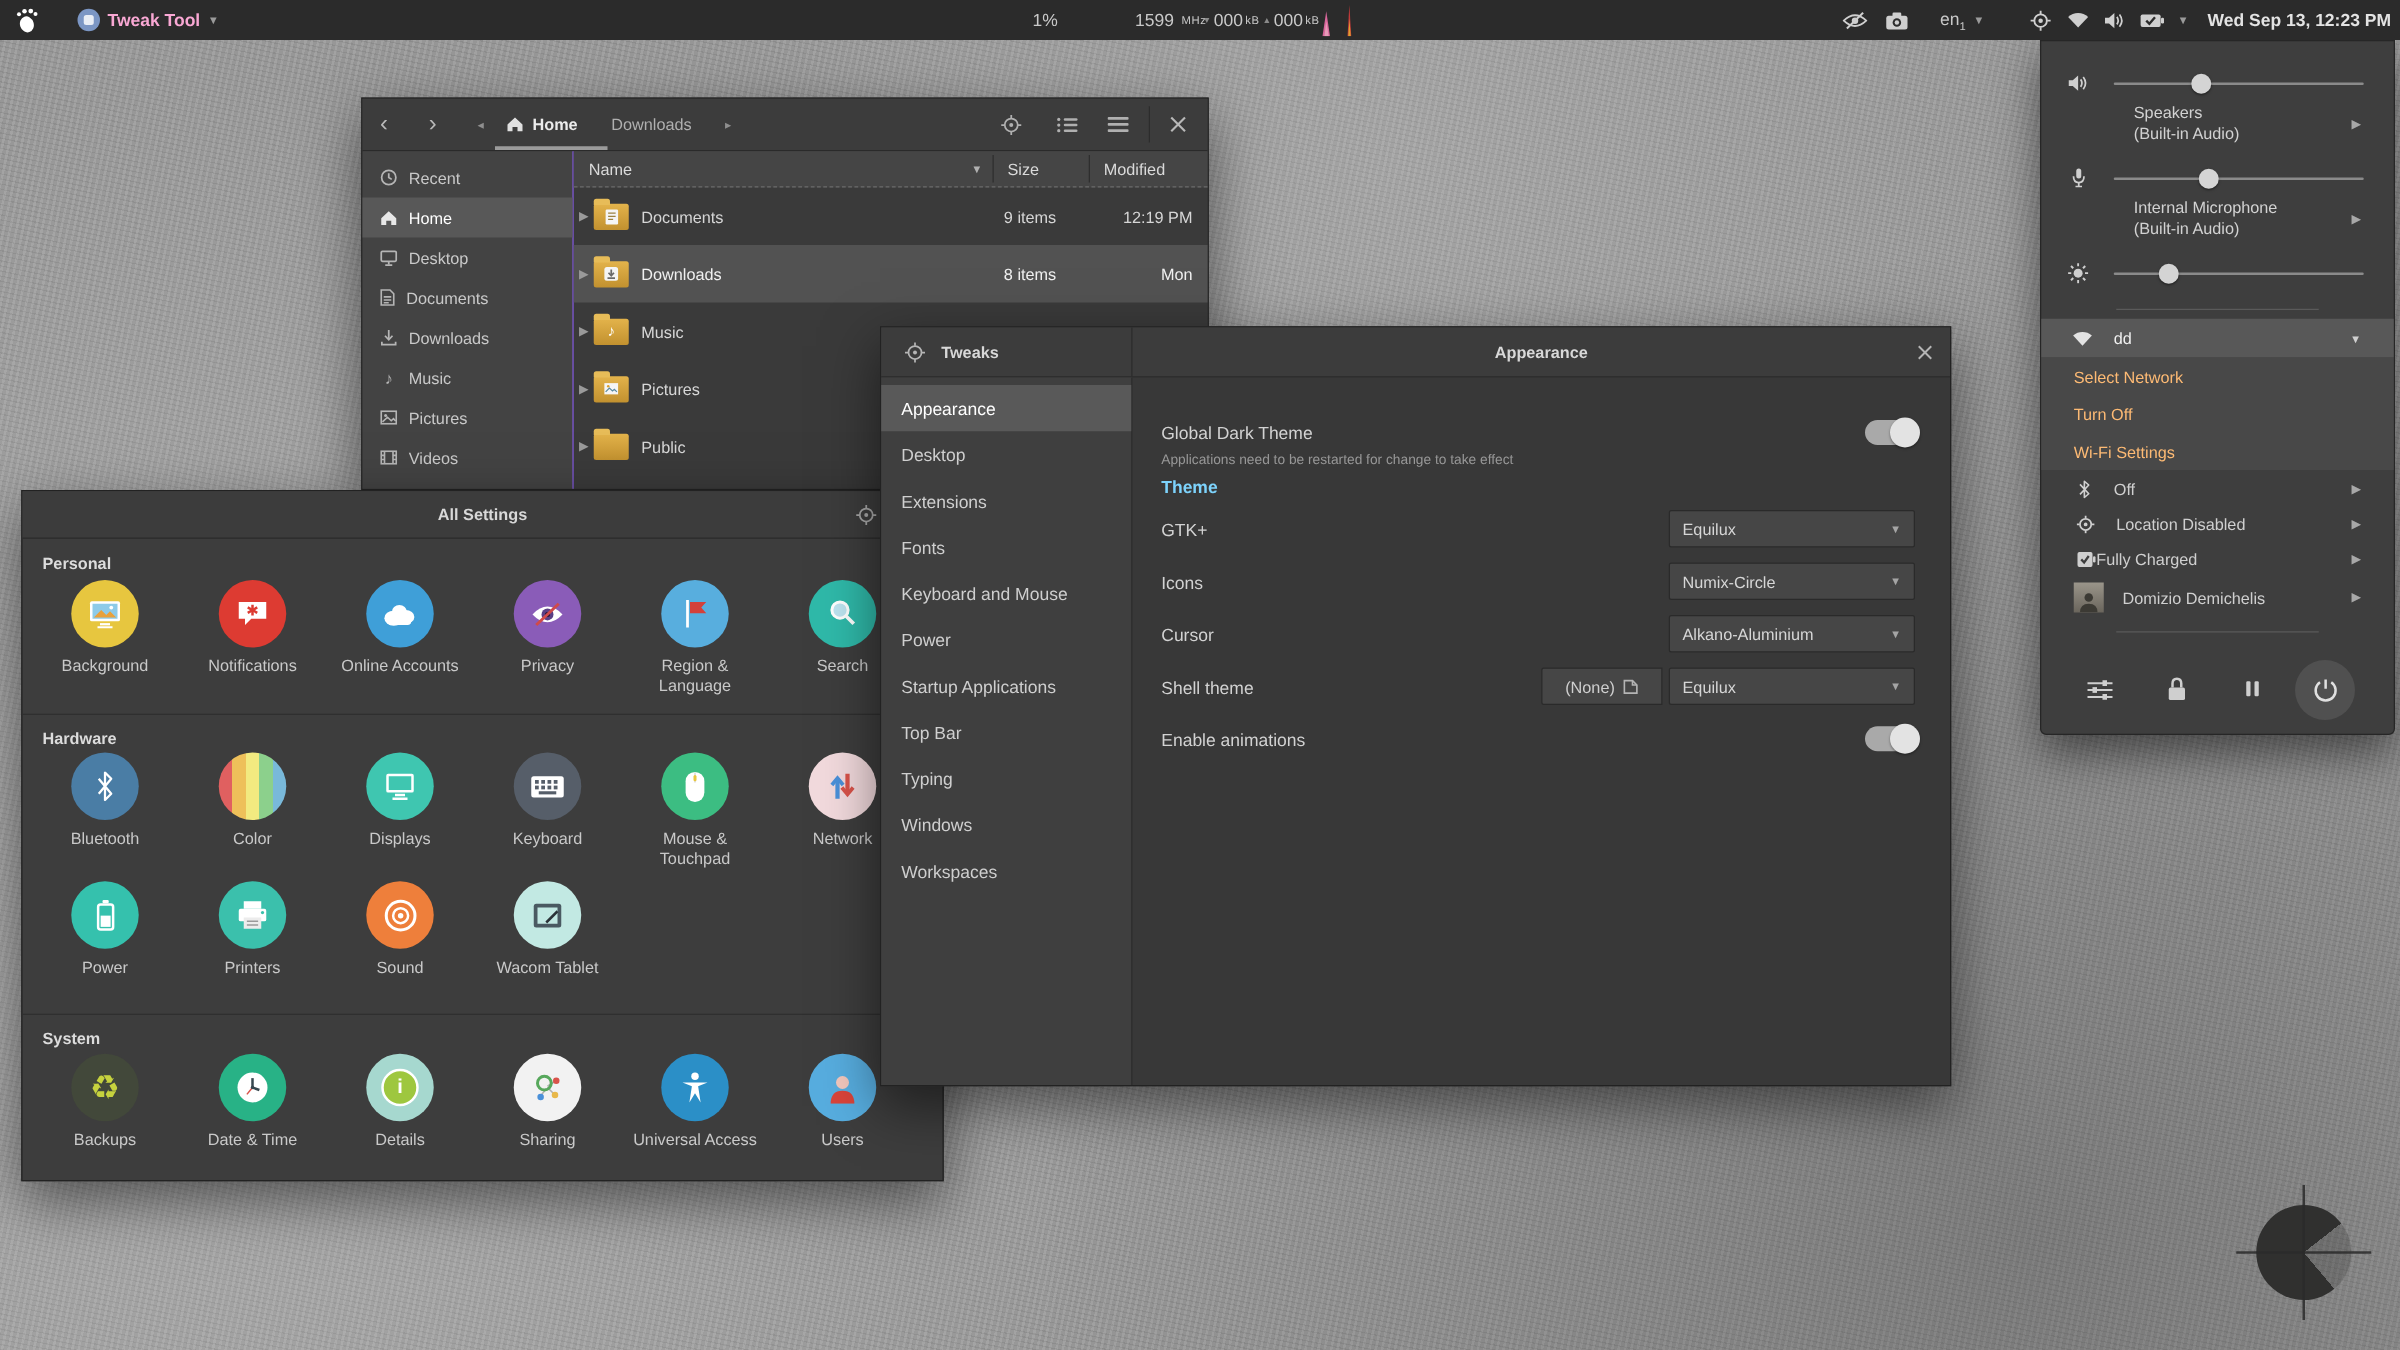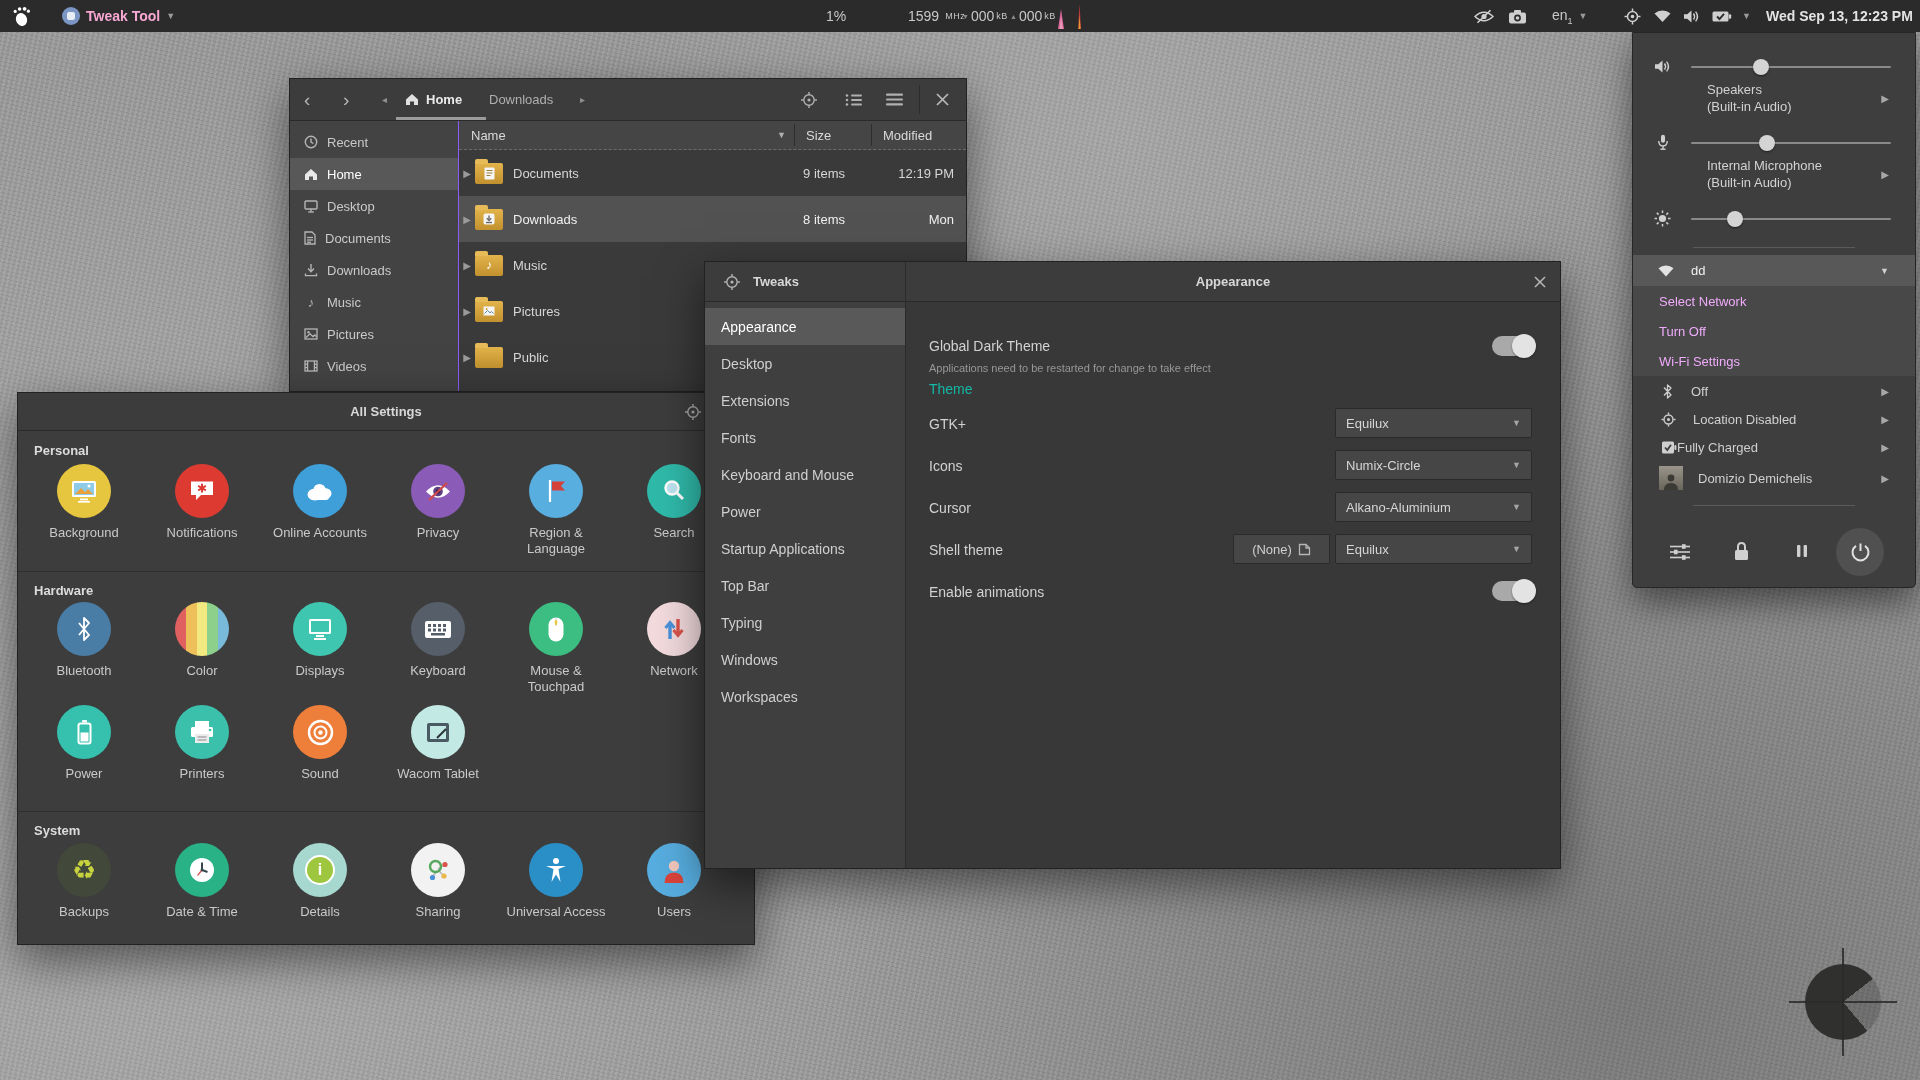--- a/index.html
+++ b/index.html
@@ -72,21 +72,21 @@
 .nonebtn{position:absolute;width:97px;height:30px;background:#464646;border:1px solid #2a2a2a;border-radius:2px 0 0 2px;display:flex;align-items:center;justify-content:center;gap:6px;color:#cfcfcf}
 
 .sysmenu{position:absolute;left:1632px;top:32px;width:284px;height:556px;background:#3e3e3e;border:1px solid #262626;border-radius:0 0 5px 5px;box-shadow:0 14px 34px rgba(0,0,0,.5);z-index:55;color:#cfcfcf;font-size:13px}
 .slider{position:absolute;left:58px;width:200px;height:2px;background:#8a8a8a;border-radius:1px}
 .knob{position:absolute;width:16px;height:16px;border-radius:50%;background:#d4d4d4;top:-7px;box-shadow:0 1px 2px rgba(0,0,0,.5)}
 .dev{position:absolute;left:74px;line-height:17px;color:#d2d2d2}
 .arr{position:absolute;color:#a8a8a8;font-size:10px}
 .mrow{position:absolute;left:0;right:0;display:flex;align-items:center}
 .ddrow{background:#585858;color:#f0f0f0}
 .subnet{background:#484848}
-.subitem{height:30px;display:flex;align-items:center;padding-left:26px;color:#f0abfc}
+.subitem{height:30px;display:flex;align-items:center;padding-left:26px;color:#fdba74}
 .mdiv{position:absolute;left:60px;right:60px;height:1px;background:#5a5a5a}
 .pwr{position:absolute;width:48px;height:48px;border-radius:50%;background:#505050;display:flex;align-items:center;justify-content:center}
 .avatar{width:24px;height:24px;background:linear-gradient(#9a958a,#6a655c);display:flex;align-items:flex-end;justify-content:center;overflow:hidden}
 
 .dial-c{position:absolute;left:1805px;top:964px;width:76px;height:76px;border-radius:50%;background:conic-gradient(from 140deg,#30302f 0 272deg,rgba(48,48,47,.25) 272deg 360deg)}
 .dial-v{position:absolute;left:1842px;top:948px;width:2px;height:108px;background:rgba(42,42,42,.85)}
 .dial-h{position:absolute;left:1789px;top:1001px;width:108px;height:2px;background:rgba(42,42,42,.85)}
 sub{font-size:9px}
 </style>
 </head>
@@ -711,21 +711,21 @@
         </div>
       <div class="tw-item">
           <span>Workspaces</span>
         </div>
     </nav>
 
     <div class="tw-content">
       <span class="tw-label" style="top:36px">Global Dark Theme</span>
       <span class="toggle" style="left:586px;top:34px"></span>
       <span class="tw-label" style="top:60px;font-size:11px;color:#979797">Applications need to be restarted for change to take effect</span>
-      <span class="tw-label" style="top:79px;font-weight:normal;color:#14b8a6">Theme</span>
+      <span class="tw-label" style="top:79px;font-weight:bold;color:#7dd3fc">Theme</span>
 
       <span class="tw-label" style="top:114px">GTK+</span>
       <div class="dd" style="left:429px;top:106px">
         <span>Equilux</span>
           <span class="ddc">▼</span>
       </div>
 
       <span class="tw-label" style="top:156px">Icons</span>
       <div class="dd" style="left:429px;top:148px">
         <span>Numix-Circle</span>

